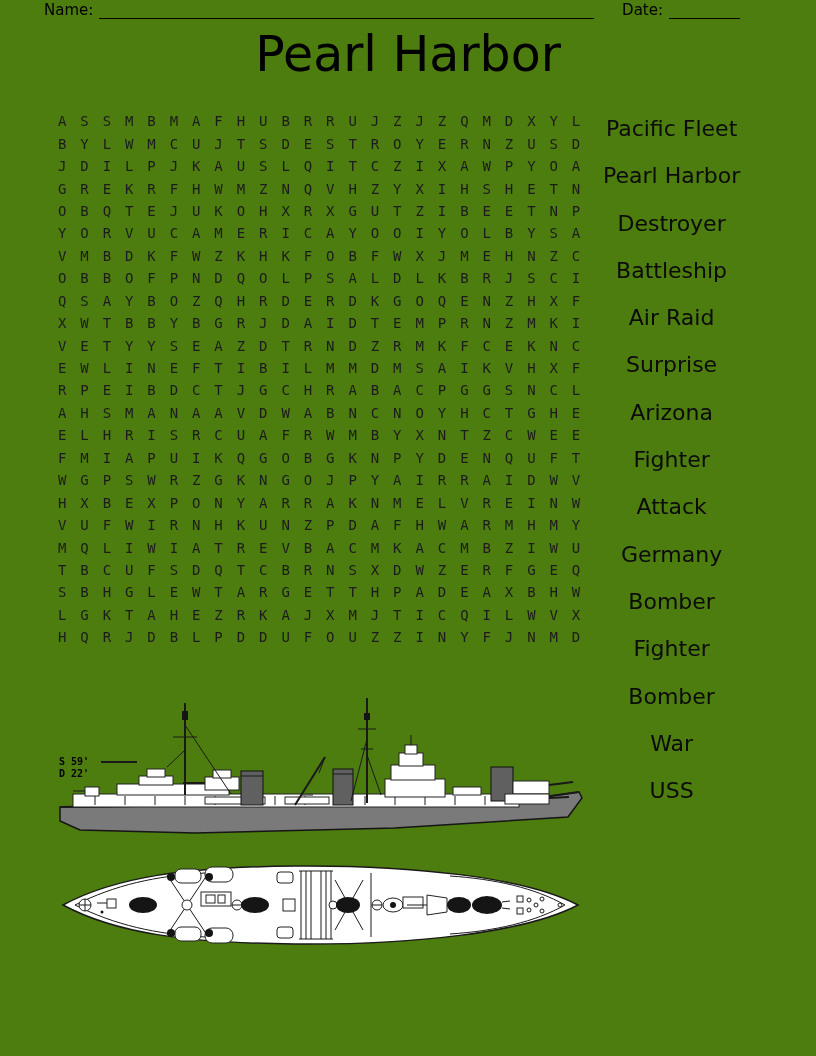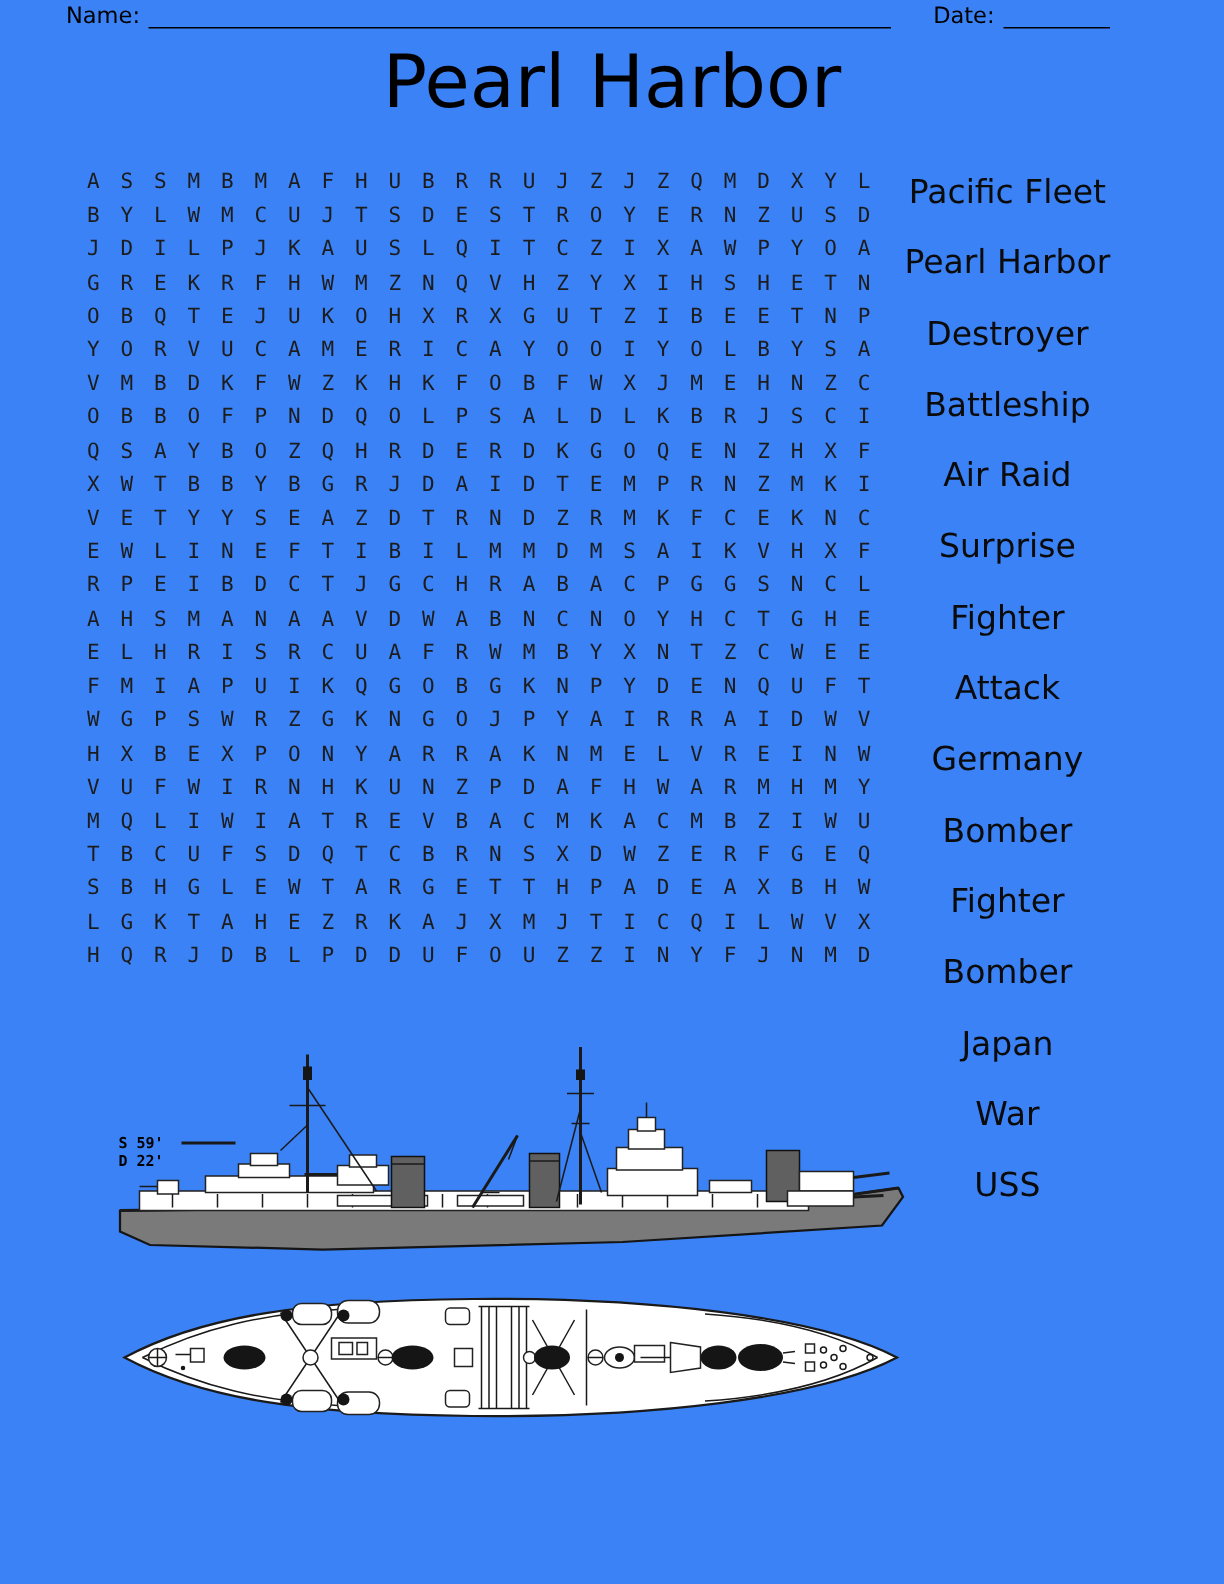--- a/index.html
+++ b/index.html
@@ -1,33 +1,33 @@
 <!DOCTYPE html>
 <html><head>
 <meta charset="utf-8">
 <style>
   html,body{margin:0;padding:0;background:#fff;}
-  .page{position:relative;width:816px;height:1056px;background:#3b82f6;overflow:hidden;
+  .page{position:relative;width:816px;height:1056px;background:#4d7c0f;overflow:hidden;
         font-family:"DejaVu Sans","Liberation Sans",sans-serif;color:#000;}
   .top-row{position:absolute;left:44px;top:1px;width:696px;display:flex;align-items:flex-end;
            font-size:15px;line-height:18px;}
   .hdr-label{white-space:pre;}
   .write-line{border-bottom:1.5px solid #000;height:15px;}
   .name-line{flex:1;margin-left:6px;margin-right:28px;}
   .date-line{width:71px;margin-left:6px;}
   .title{position:absolute;left:0;top:26px;width:100%;margin:0;text-align:center;
          font-size:49px;font-weight:400;color:#000;}
   .grid{position:absolute;left:51px;top:110px;display:grid;
         grid-template-columns:repeat(24,22.35px);grid-auto-rows:22.45px;}
   .grid-cell{display:flex;align-items:center;justify-content:center;
              font-family:"DejaVu Sans Mono","Liberation Mono",monospace;
              font-size:14px;color:#1c1c1c;}
   .words{position:absolute;left:603px;top:105px;text-align:center;}
   .word{font-size:22px;line-height:47.3px;color:#0b0b0b;white-space:nowrap;}
-  .ships{position:absolute;left:55px;top:695px;width:540px;height:255px;margin-left:20px;}
+  .ships{position:absolute;left:55px;top:695px;width:540px;height:255px;}
   .ships svg{display:block;}
   .spec{font-family:"DejaVu Sans Mono","Liberation Mono",monospace;font-size:10px;font-weight:bold;}
   svg .ln{stroke:#1a1a1a;stroke-width:1;fill:none;}
   svg .ln2{stroke:#1a1a1a;stroke-width:2;fill:none;}
   svg .wt{fill:#ffffff;stroke:#222222;stroke-width:1;}
   svg .dk{fill:#151515;stroke:none;}
   svg .fun{fill:#606060;stroke:#111111;stroke-width:1;}
 </style>
 </head>
 <body>
@@ -622,27 +622,27 @@
       <span class="grid-cell">D</span>
     </div>
 
   <div class="words" id="word-list">
       <div class="word">Pacific Fleet</div>
       <div class="word">Pearl Harbor</div>
       <div class="word">Destroyer</div>
       <div class="word">Battleship</div>
       <div class="word">Air Raid</div>
       <div class="word">Surprise</div>
+      <div class="word">Arizona</div>
       <div class="word">Fighter</div>
       <div class="word">Attack</div>
       <div class="word">Germany</div>
       <div class="word">Bomber</div>
       <div class="word">Fighter</div>
       <div class="word">Bomber</div>
-      <div class="word">Japan</div>
       <div class="word">War</div>
       <div class="word">USS</div>
     </div>
 
   <div class="ships">
     <svg width="540" height="255" viewBox="0 0 540 255">
 
       <g>
         <text x="4" y="70" class="spec">S 59'</text>
         <text x="4" y="82" class="spec">D 22'</text>

